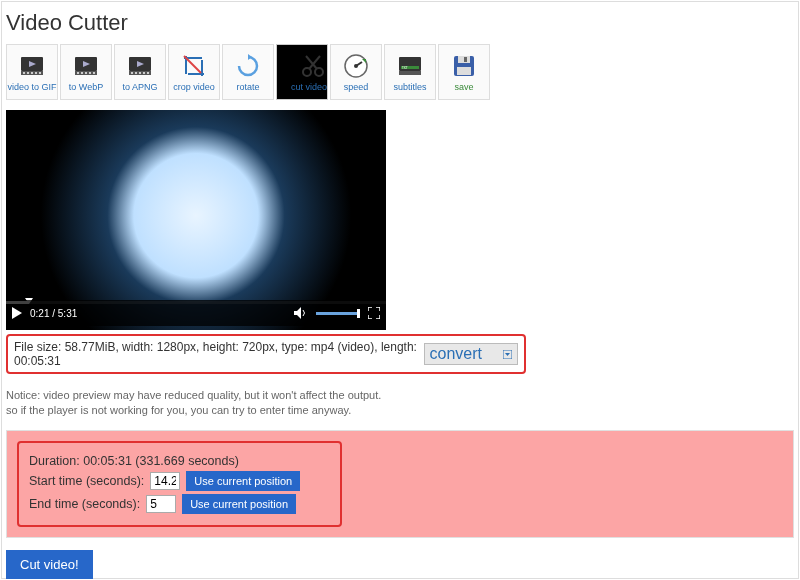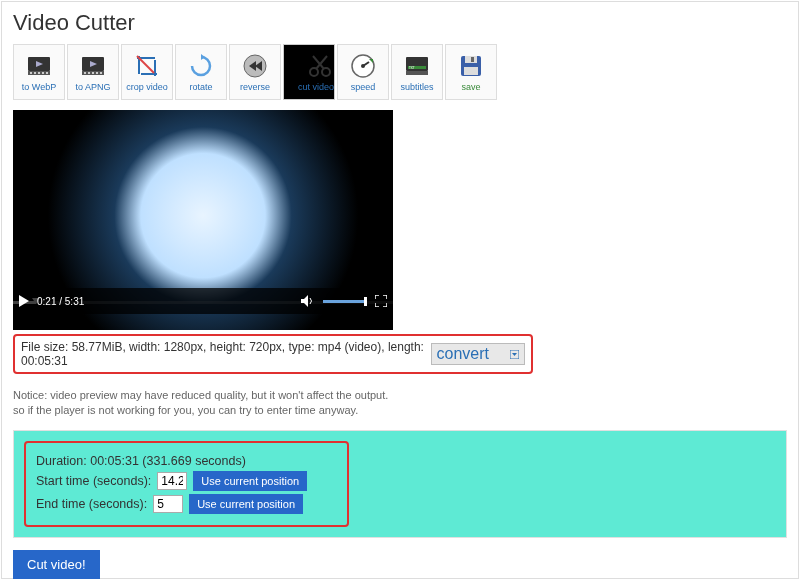--- a/index.html
+++ b/index.html
@@ -8,21 +8,21 @@
   background: #fff;
   width: 800px;
   height: 580px;
   overflow: hidden;
 }
 .container {
   border: 1px solid #ddd;
   width: 798px;
   height: 578px;
   margin: 1px;
-  padding: 8px 11px;
+  padding: 8px 4px;
   position: relative;
 }
 .page-title {
   font-size: 22px;
   font-weight: normal;
   color: #333;
   margin-bottom: 8px;
 }
 .toolbar {
   display: flex;
@@ -49,21 +49,21 @@
 .tool-btn.save-tool { color: #3a8a3a; }
 .video-player {
   width: 380px;
   height: 220px;
   background: radial-gradient(circle at 50% 48%, #e8f4ff 0%, #bfe0ff 28%, #1a3a5a 40%, #000 70%);
   position: relative;
   margin-bottom: 0;
 }
 .video-controls {
   position: absolute;
-  bottom: 16px; left: 0; right: 0;
+  bottom: 4px; left: 0; right: 0;
   height: 26px;
   background: rgba(0,0,0,0.75);
   display: flex;
   align-items: center;
   padding: 0 6px;
   color: #fff;
   font-size: 10px;
   gap: 8px;
 }
 .progress-bar {
@@ -114,21 +114,21 @@
   cursor: pointer;
   display:inline-flex; align-items:center; gap:21px;justify-content:center;
 }
 .notice {
   font-size: 11px;
   color: #666;
   margin: 14px 0 12px 0;
   line-height: 1.35;
 }
 .timing-box {
-  background: #5eead4;
+  background: #fca5a5;
   border: 1px solid #e0e0e0;
   padding: 10px;
   position: relative;
 }
 .timing-inner {
   border: 2px solid #e03030;
   border-radius: 4px;
   padding: 8px 10px;
   width: 325px;
   font-size: 12.5px;
@@ -173,64 +173,69 @@
             <rect x="2" y="2" width="22" height="14" fill="#333" rx="1"></rect>
             <rect x="2" y="16" width="22" height="4" fill="#555"></rect>
             <rect x="4" y="17" width="2" height="2" fill="#ccc"></rect>
             <rect x="8" y="17" width="2" height="2" fill="#ccc"></rect>
             <rect x="12" y="17" width="2" height="2" fill="#ccc"></rect>
             <rect x="16" y="17" width="2" height="2" fill="#ccc"></rect>
             <rect x="20" y="17" width="2" height="2" fill="#ccc"></rect>
             <polygon points="10,6 17,9 10,12" fill="#aac"></polygon>
           </svg>
         </span>
-      <span>to WebP</span>
+      <span>video to GIF</span>
     </div>
     <div class="tool-btn">
       <span class="ico">
           <svg width="26" height="22">
             <rect x="2" y="2" width="22" height="14" fill="#333" rx="1"></rect>
             <rect x="2" y="16" width="22" height="4" fill="#555"></rect>
             <rect x="4" y="17" width="2" height="2" fill="#ccc"></rect>
             <rect x="8" y="17" width="2" height="2" fill="#ccc"></rect>
             <rect x="12" y="17" width="2" height="2" fill="#ccc"></rect>
             <rect x="16" y="17" width="2" height="2" fill="#ccc"></rect>
             <rect x="20" y="17" width="2" height="2" fill="#ccc"></rect>
             <polygon points="10,6 17,9 10,12" fill="#aac"></polygon>
           </svg>
         </span>
+      <span>to WebP</span>
+    </div>
+    <div class="tool-btn">
+      <span class="ico">
+          <svg width="26" height="22">
+            <rect x="2" y="2" width="22" height="14" fill="#333" rx="1"></rect>
+            <rect x="2" y="16" width="22" height="4" fill="#555"></rect>
+            <rect x="4" y="17" width="2" height="2" fill="#ccc"></rect>
+            <rect x="8" y="17" width="2" height="2" fill="#ccc"></rect>
+            <rect x="12" y="17" width="2" height="2" fill="#ccc"></rect>
+            <rect x="16" y="17" width="2" height="2" fill="#ccc"></rect>
+            <rect x="20" y="17" width="2" height="2" fill="#ccc"></rect>
+            <polygon points="10,6 17,9 10,12" fill="#aac"></polygon>
+          </svg>
+        </span>
       <span>to APNG</span>
     </div>
     <div class="tool-btn">
       <span class="ico">
           <svg width="26" height="26">
             <path d="M5 3 L5 21 M3 5 L21 5 M21 7 L21 23 M7 21 L23 21" stroke="#2a6fb5" stroke-width="2" fill="none"></path>
             <line x1="3" y1="3" x2="20" y2="20" stroke="#d44" stroke-width="2"></line>
           </svg>
         </span>
       <span>crop video</span>
     </div>
     <div class="tool-btn">
       <span class="ico">
           <svg width="26" height="26">
             <path d="M13 4 A9 9 0 1 1 4 13" fill="none" stroke="#5aa0e0" stroke-width="2.5"></path>
             <polygon points="13,1 13,7 17,4" fill="#5aa0e0"></polygon>
           </svg>
         </span>
       <span>rotate</span>
-    </div>
-    <div class="tool-btn">
-      <span class="ico">
-          <svg width="26" height="26">
-            <circle cx="13" cy="13" r="11" fill="#bbb" stroke="#666" stroke-width="1"></circle>
-            <polygon points="14,8 7,13 14,18" fill="#333"></polygon>
-            <polygon points="20,8 13,13 20,18" fill="#333"></polygon>
-          </svg>
-        </span>
-      <span>reverse</span>
     </div>
     <div class="tool-btn active">
       <span class="ico">
           <svg width="26" height="26">
             <circle cx="7" cy="19" r="4" fill="none" stroke="#333" stroke-width="2"></circle>
             <circle cx="19" cy="19" r="4" fill="none" stroke="#333" stroke-width="2"></circle>
             <line x1="9" y1="16" x2="20" y2="3" stroke="#333" stroke-width="2"></line>
             <line x1="17" y1="16" x2="6" y2="3" stroke="#333" stroke-width="2"></line>
           </svg>
         </span>

